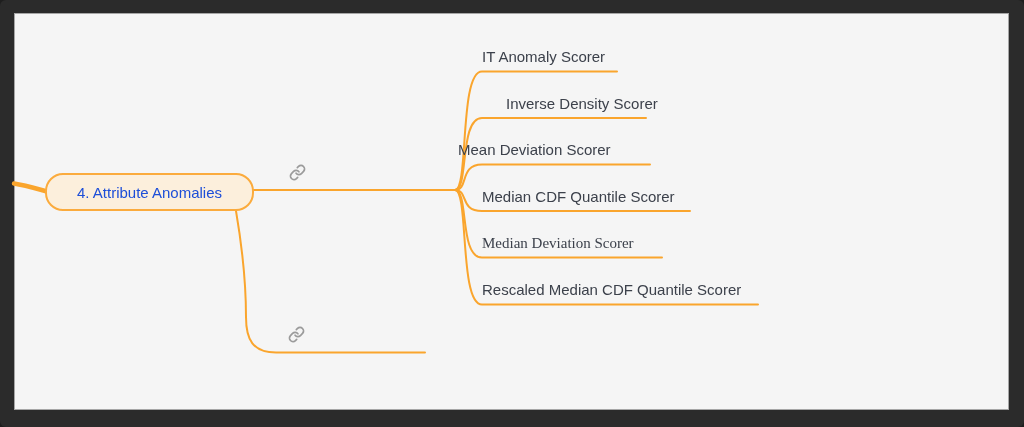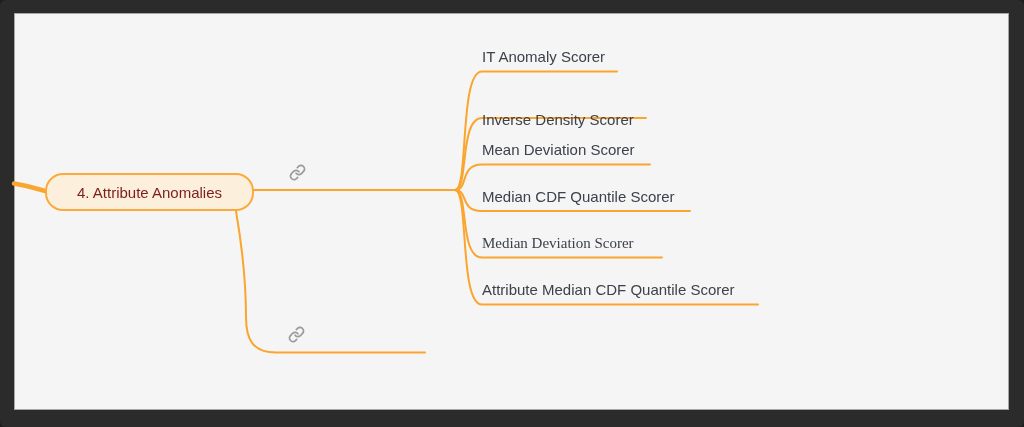--- a/index.html
+++ b/index.html
@@ -42,21 +42,21 @@
     position: absolute;
     left: 45px; top: 173px;
     width: 209px; height: 38px;
     background: #fcefdc;
     border: 2px solid #fbab3d;
     border-radius: 18px;
     display: flex;
     align-items: center;
     justify-content: center;
     font-size: 15px;
-    color: #7f1d1d;
+    color: #1d4ed8;
     cursor: pointer;
   }
 
   .label {
     position: absolute;
     height: 20px;
     display: flex;
     align-items: center;
     gap: 7px;
     font-size: 15px;
@@ -106,34 +106,34 @@
       <svg viewBox="0 0 24 24" fill="none" stroke="currentColor" stroke-width="2.4" stroke-linecap="round" stroke-linejoin="round">
         <path d="M10 13a5 5 0 0 0 7.54.54l3-3a5 5 0 0 0-7.07-7.07l-1.72 1.71"></path>
         <path d="M14 11a5 5 0 0 0-7.54-.54l-3 3a5 5 0 0 0 7.07 7.07l1.71-1.71"></path>
       </svg>
     </span>
   </div>
 
   <div class="label" style="left:482px; top:47px;">
     <span>IT Anomaly Scorer</span>
   </div>
-  <div class="label" style="left:482px; top:93.5px;margin-top:16px;">
+  <div class="label" style="left:506px; top:93.5px;">
     <span>Inverse Density Scorer</span>
   </div>
-  <div class="label" style="left:482px; top:140px;">
+  <div class="label" style="left:458px; top:140px;">
     <span>Mean Deviation Scorer</span>
   </div>
   <div class="label" style="left:482px; top:186.5px;text-align:center;">
     <span>Median CDF Quantile Scorer</span>
   </div>
   <div class="label" style="left:482px; top:233px;font-family:Liberation Serif, serif;">
     <span>Median Deviation Scorer</span>
   </div>
   <div class="label" style="left:482px; top:280px;">
-    <span>Attribute Median CDF Quantile Scorer</span>
+    <span>Rescaled Median CDF Quantile Scorer</span>
   </div>
 
   <div class="label" style="left:288px; top:324px;">
     <span class="link-icon">
       <svg viewBox="0 0 24 24" fill="none" stroke="currentColor" stroke-width="2.4" stroke-linecap="round" stroke-linejoin="round">
         <path d="M10 13a5 5 0 0 0 7.54.54l3-3a5 5 0 0 0-7.07-7.07l-1.72 1.71"></path>
         <path d="M14 11a5 5 0 0 0-7.54-.54l-3 3a5 5 0 0 0 7.07 7.07l1.71-1.71"></path>
       </svg>
     </span>
   </div>

